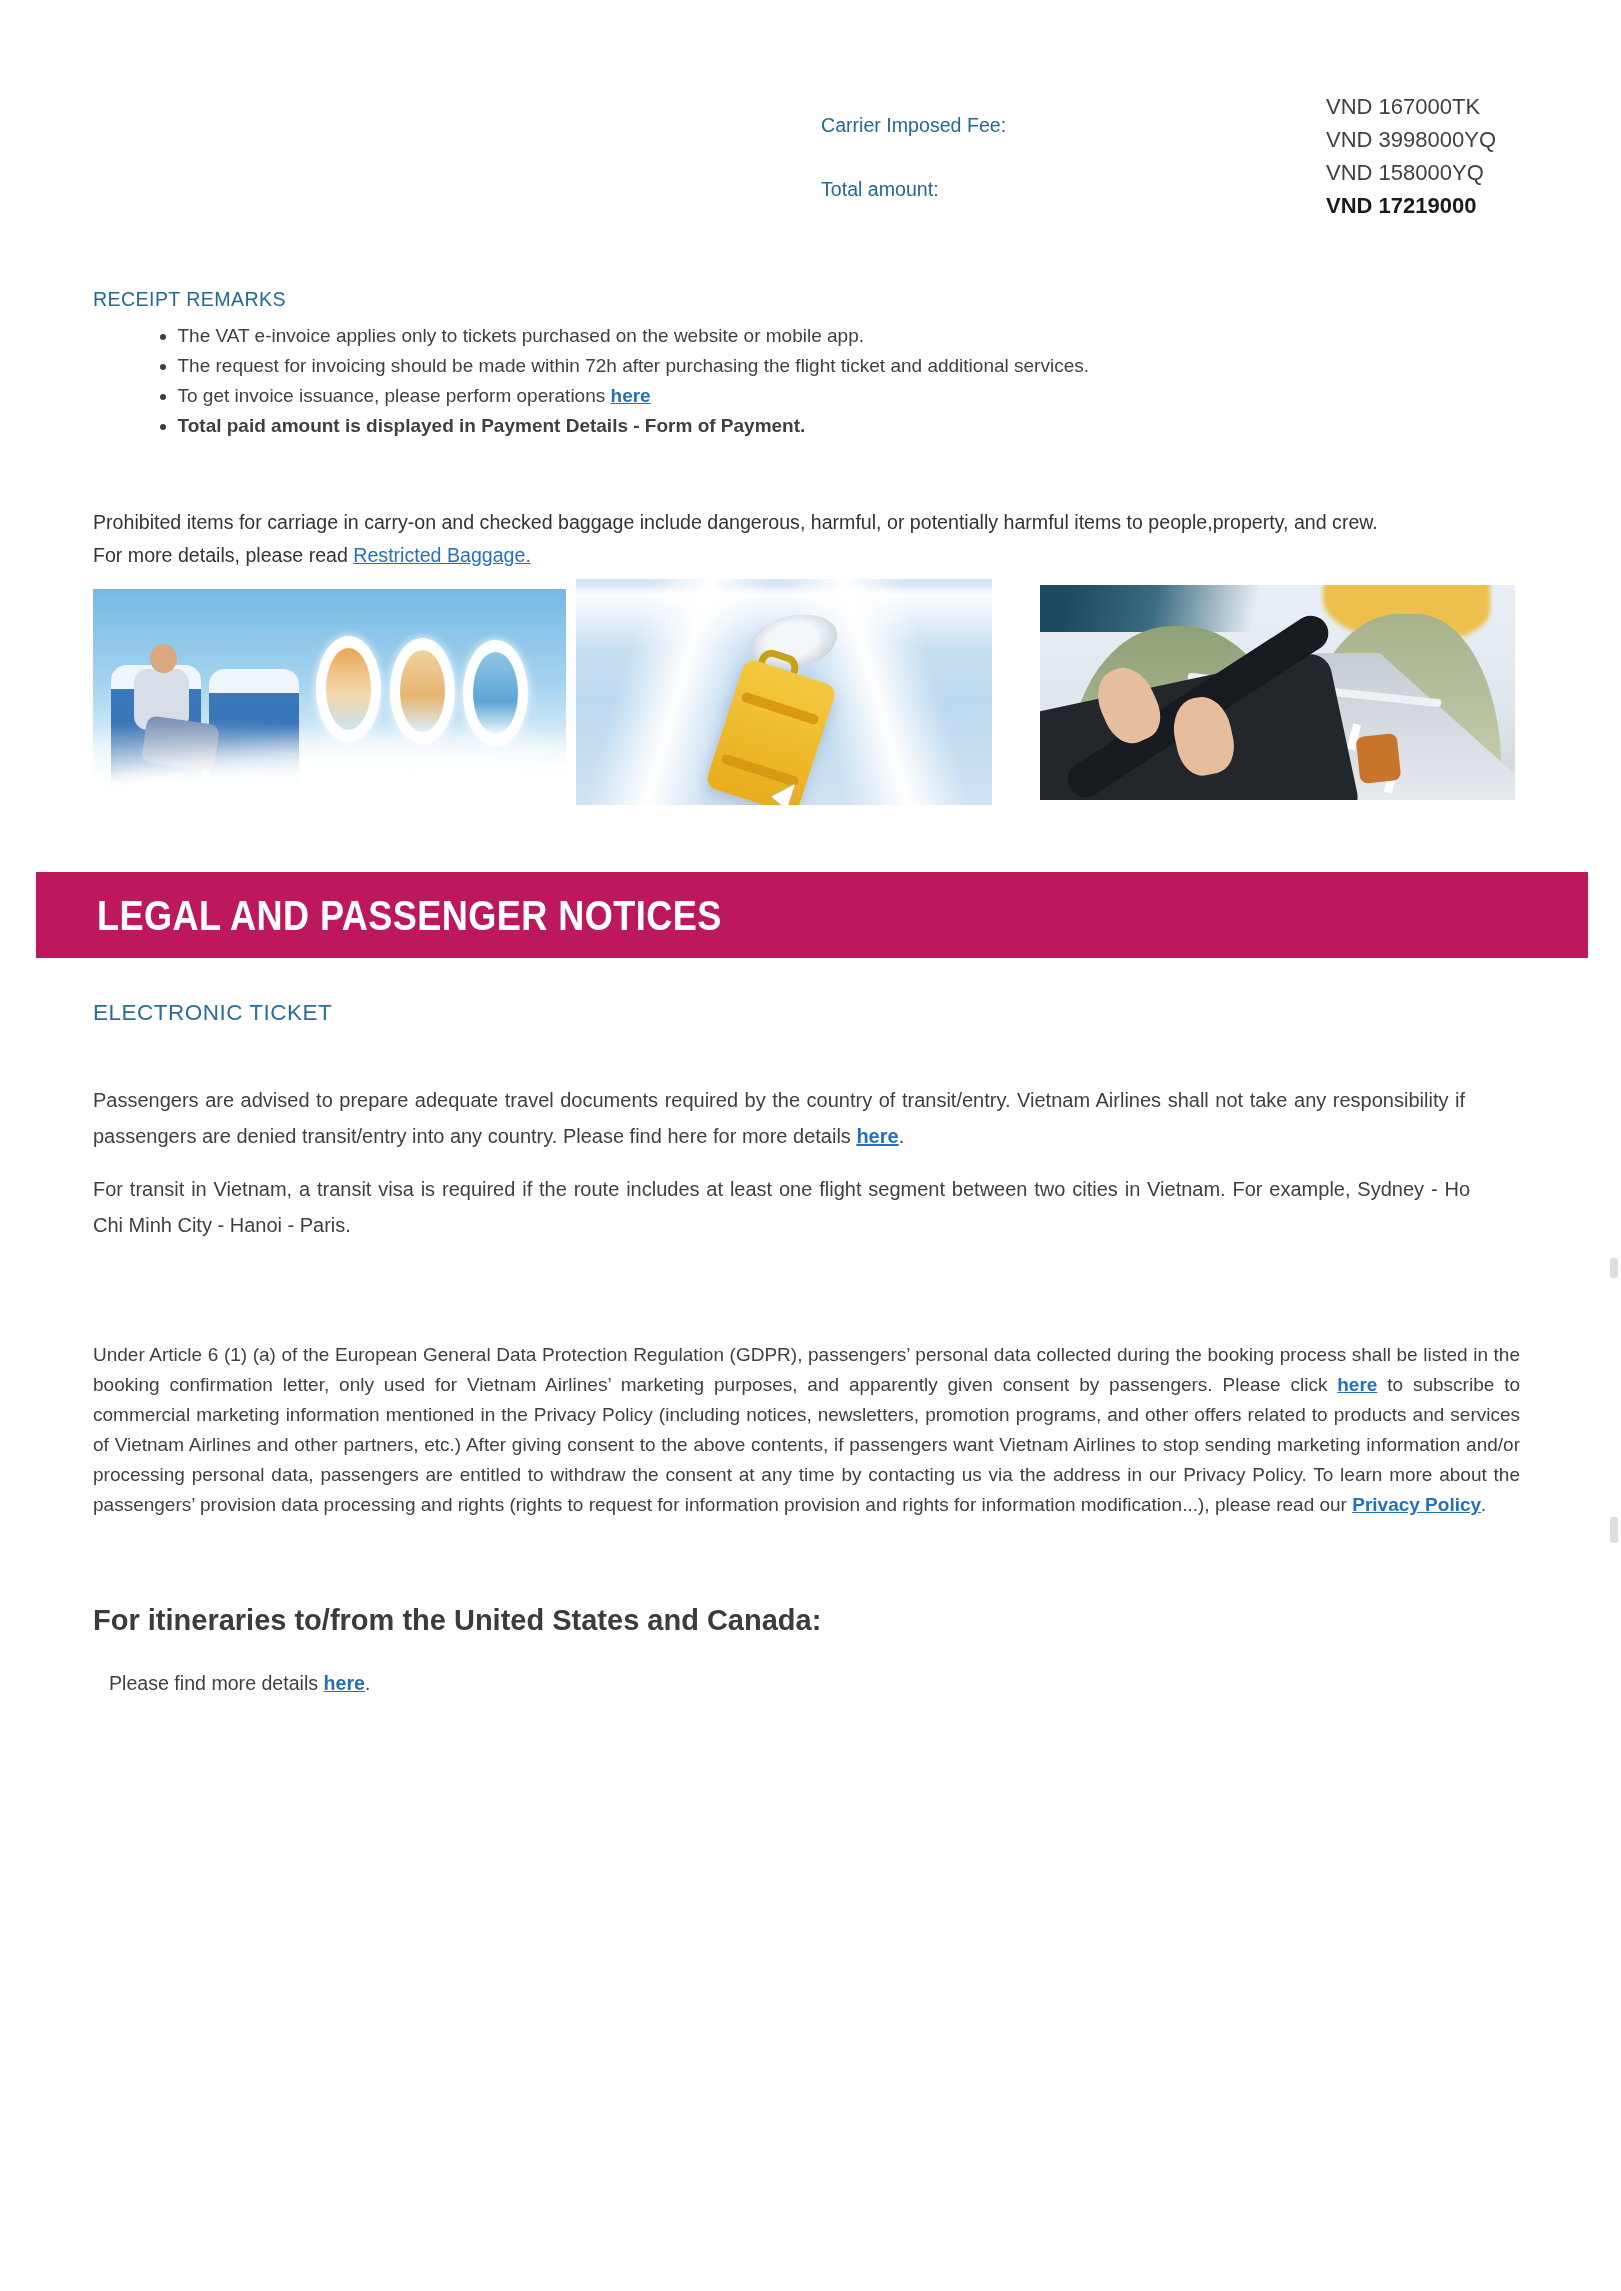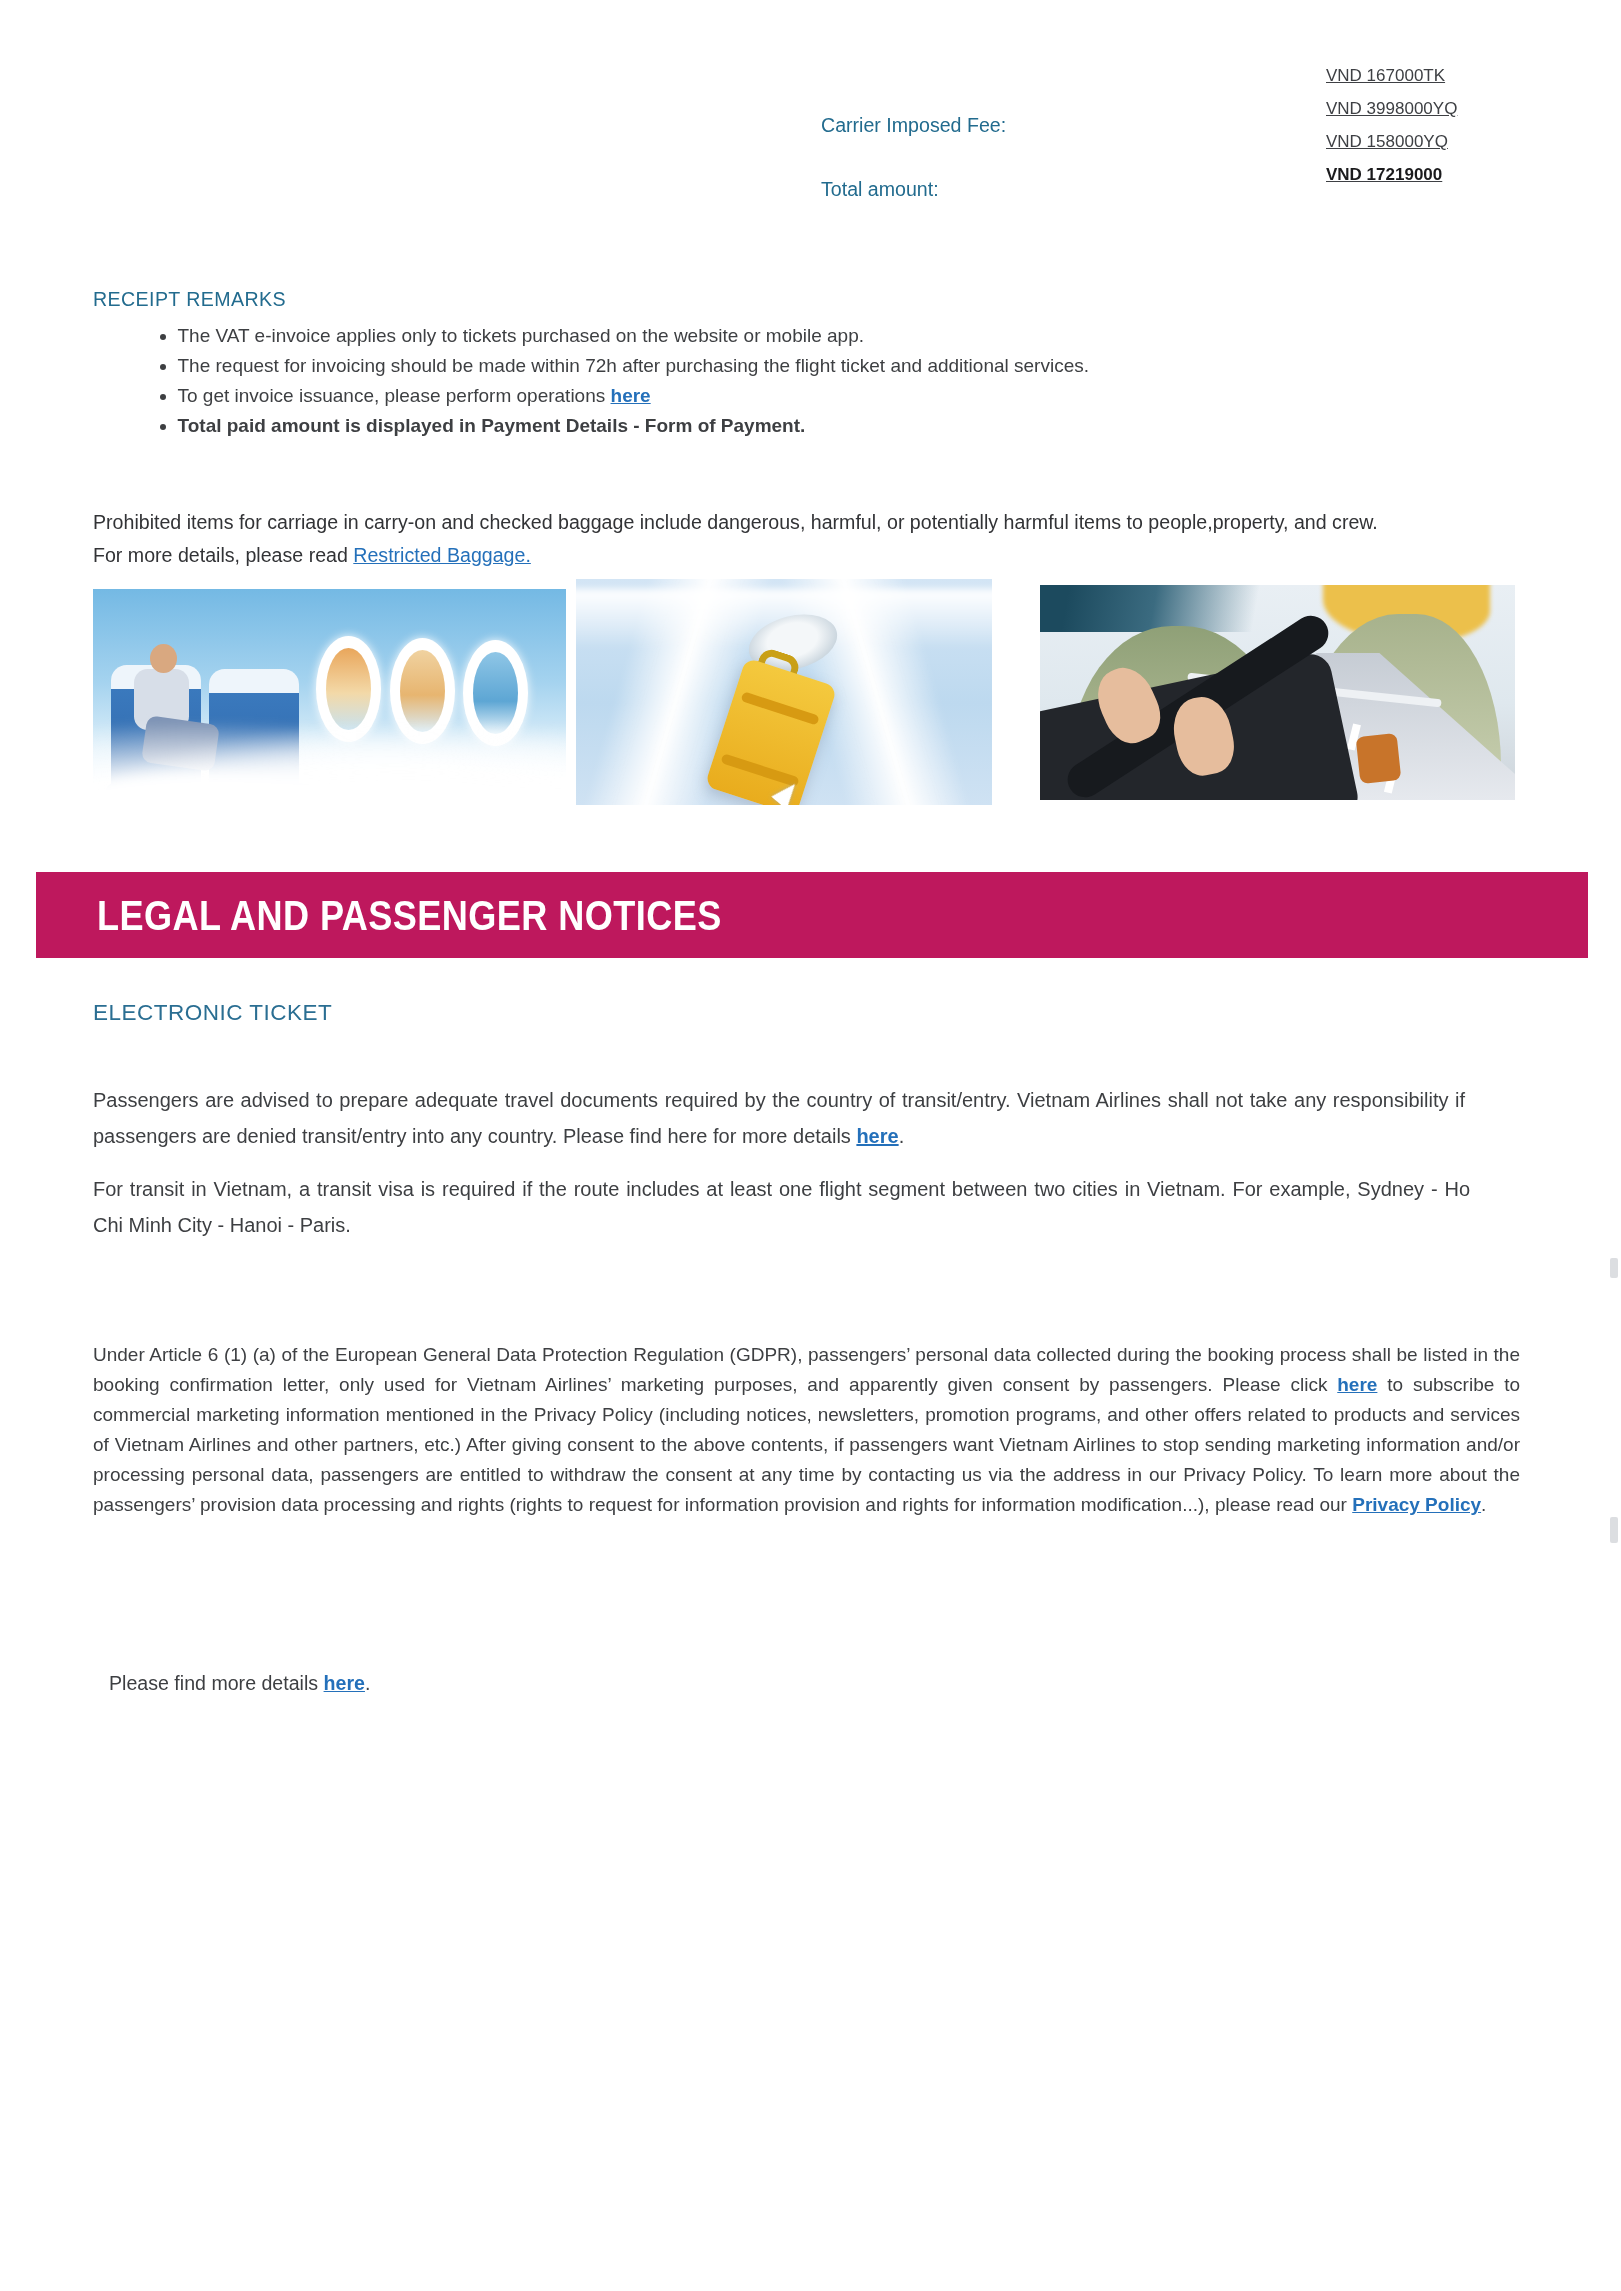--- a/index.html
+++ b/index.html
@@ -7,21 +7,21 @@
     position:relative;width:1621px;height:2292px;background:#ffffff;
     font-family:"Liberation Sans",sans-serif;overflow:hidden;
   }
   .page *{box-sizing:border-box;}
   .abs{position:absolute;}
 
   
   .pay-label{font-size:19.6px;color:#226b8e;line-height:32px;white-space:nowrap;}
   #carrier-label{left:821px;top:109px;}
   #total-label{left:821px;top:173px;}
-  .pay-values{left:1326px;top:59px;font-size:17px;color:#3e4044;line-height:33px;white-space:nowrap;text-decoration:underline;}
+  .pay-values{left:1326px;top:90px;font-size:22px;color:#3e4044;line-height:33px;white-space:nowrap;}
   .pay-values .total{font-weight:bold;color:#1b1b1d;}
 
   
   .remarks-title{left:93px;top:288px;font-size:19.6px;color:#226b8e;letter-spacing:0.4px;white-space:nowrap;}
   .remarks-list{left:154px;top:321px;width:1255px;margin:0;padding:0 0 0 23.5px;}
   .remarks-list li{font-size:19px;line-height:30px;color:#3d3f42;}
 
   
   .baggage{left:93px;top:506px;width:1294px;font-size:19.6px;line-height:33px;color:#323336;}
 
@@ -185,19 +185,20 @@
   <div class="abs banner">
     <div class="banner-title">LEGAL AND PASSENGER NOTICES</div>
   </div>
 
   <div class="abs et-title">ELECTRONIC TICKET</div>
   <div class="para" id="para1"><span>Passengers are advised to prepare adequate travel documents required by the country of transit/entry. Vietnam Airlines shall not take any responsibility if passengers are denied transit/entry into any country. Please find here for more details </span><a class="link b" href="#">here</a><span>.</span></div>
   <div class="para" id="para2"><span>For transit in Vietnam, a transit visa is required if the route includes at least one flight segment between two cities in Vietnam. For example, Sydney - Ho Chi Minh City - Hanoi - Paris.</span></div>
 
   <div id="gdpr-body"><span>Under Article 6 (1) (a) of the European General Data Protection Regulation (GDPR), passengers’ personal data collected during the booking process shall be listed in the booking confirmation letter, only used for Vietnam Airlines’ marketing purposes, and apparently given consent by passengers. Please click </span><a class="link b" href="#">here</a><span> to subscribe to commercial marketing information mentioned in the Privacy Policy (including notices, newsletters, promotion programs, and other offers related to products and services of Vietnam Airlines and other partners, etc.) After giving consent to the above contents, if passengers want Vietnam Airlines to stop sending marketing information and/or processing personal data, passengers are entitled to withdraw the consent at any time by contacting us via the address in our Privacy Policy. To learn more about the passengers’ provision data processing and rights (rights to request for information provision and rights for information modification...), please read our </span><a class="link b" href="#">Privacy Policy</a><span>.</span></div>
 
+  <div class="h2" id="usca-h">For itineraries to/from the United States and Canada:</div>
   <div id="usca-line"><span>Please find more details </span><a class="link b" href="#">here</a><span>.</span></div>
 
   <div class="scan-mark" id="mark1"></div>
   <div class="scan-mark" id="mark2"></div>
 
 </div>
 
 
 </body></html>

